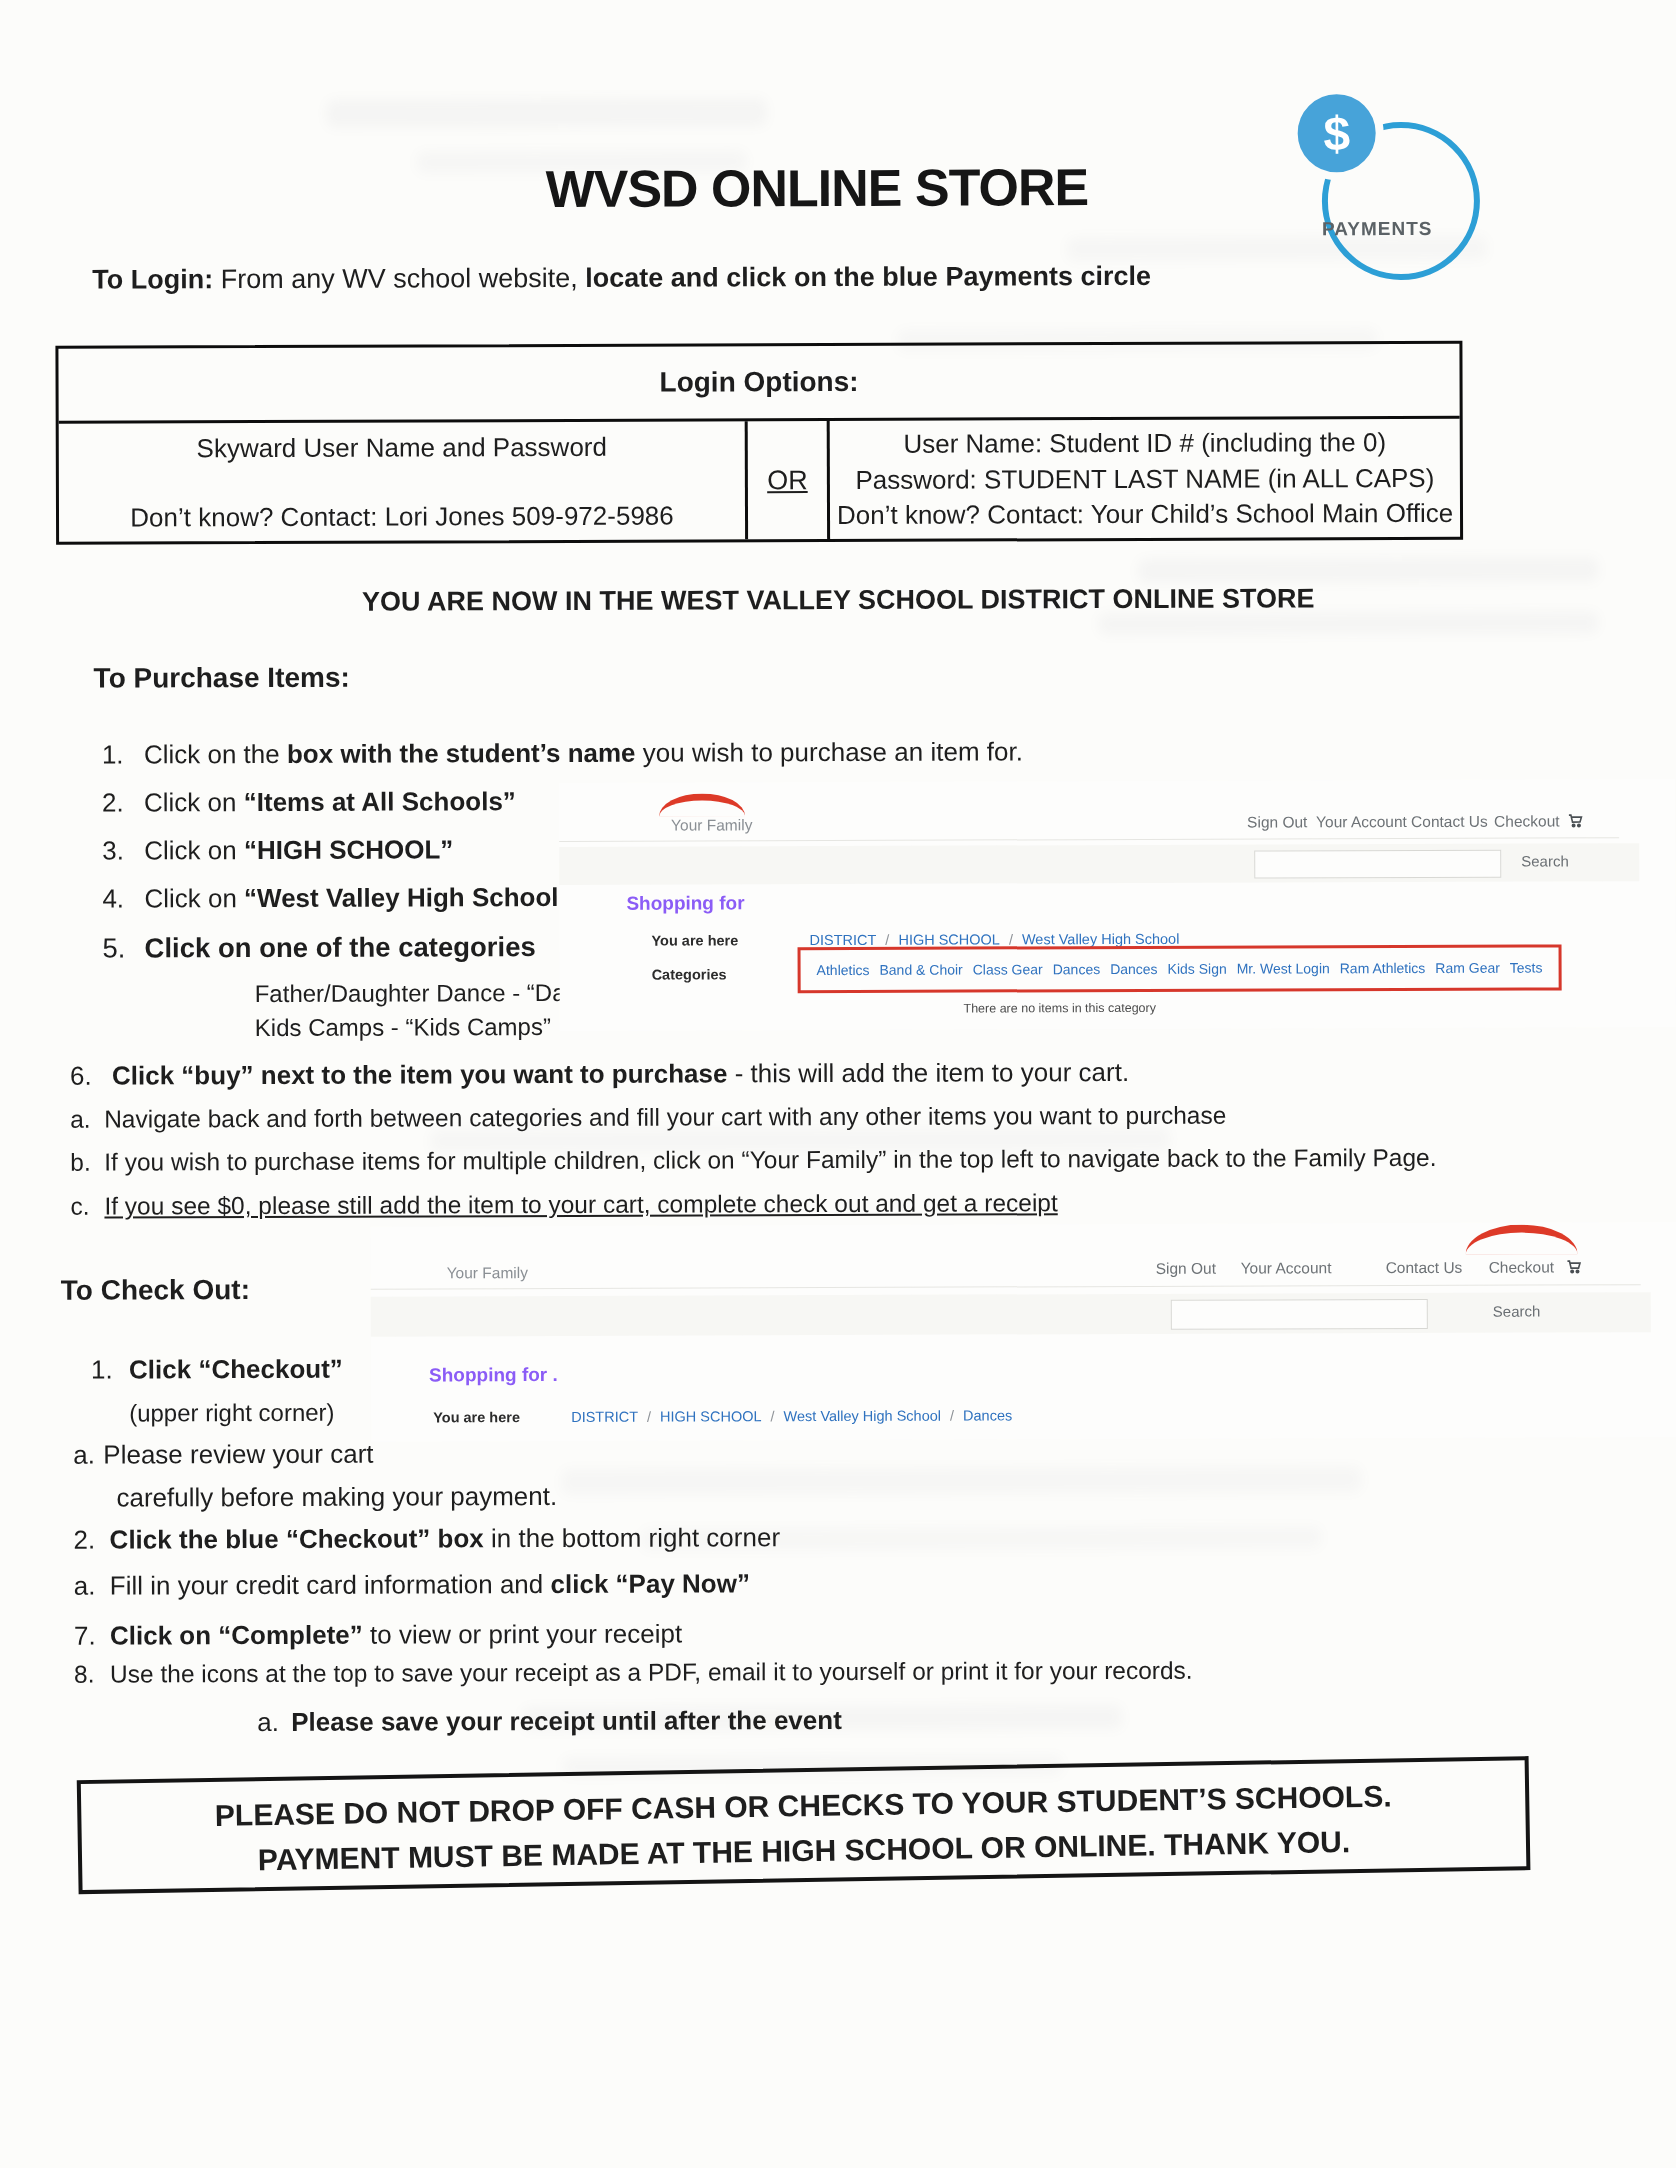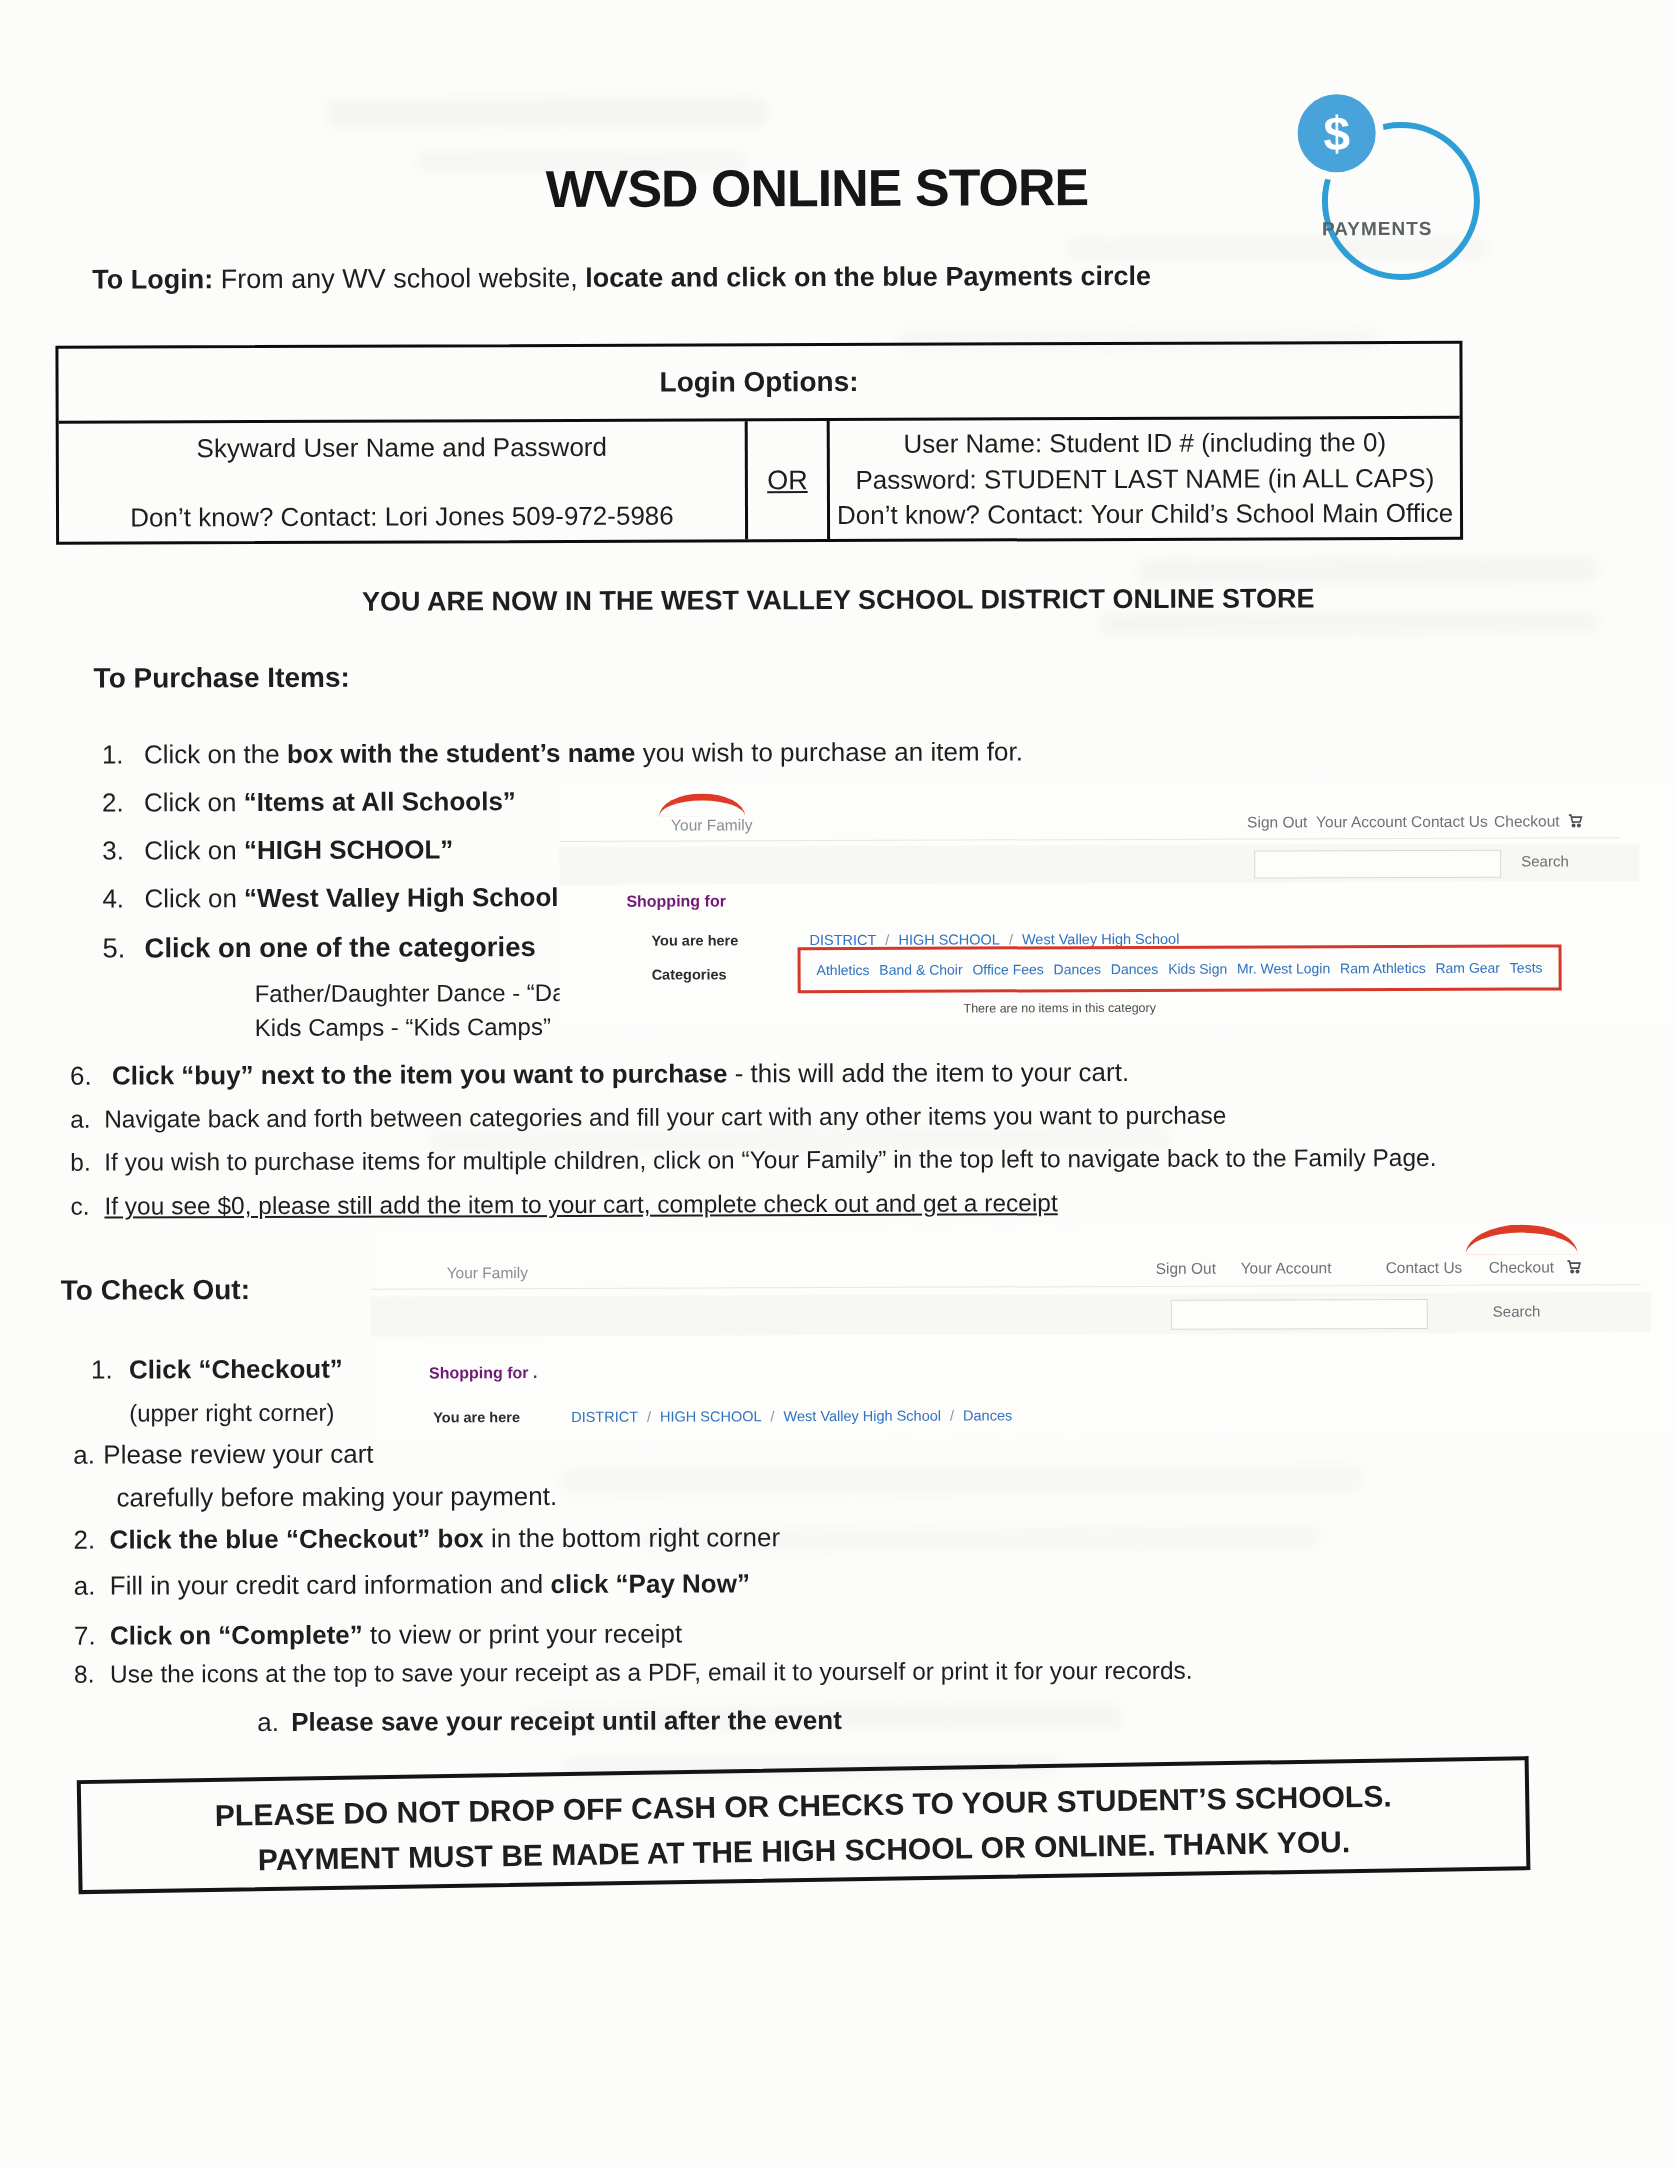--- a/index.html
+++ b/index.html
@@ -52,21 +52,21 @@
           padding-top:11px;box-sizing:border-box;}
 
   
   .ss{position:absolute;background:#fdfdfc;}
   .ss .fam{position:absolute;color:#8a8f94;font-size:15.5px;}
   .ss .nav{position:absolute;color:#6d7276;font-size:15.5px;}
   .ss .divider{position:absolute;height:1px;background:#e6e6e2;}
   .ss .srow{position:absolute;background:#f7f7f4;}
   .ss .sinput{position:absolute;background:#fdfdfc;border:1px solid #d8d8d4;}
   .ss .slabel{position:absolute;color:#6a6f73;font-size:15px;}
-  .ss .shopfor{position:absolute;font-size:16px;font-weight:bold;color:#701a75;}
+  .ss .shopfor{position:absolute;font-size:19px;font-weight:bold;color:#8b5cf6;}
   .ss .lab{position:absolute;font-size:14.5px;font-weight:600;color:#2c2c2c;}
   .ss .crumb{position:absolute;font-size:14.5px;color:#2f72bf;white-space:nowrap;}
   .ss .crumb .sep{color:#8f9398;padding:0 9px;}
   .ss .redbox{position:absolute;border:3px solid #d6372b;display:flex;align-items:center;
               justify-content:space-between;padding:0 16px;box-sizing:border-box;}
   .ss .cat{font-size:14px;color:#2f72bf;white-space:nowrap;}
   .ss .empty{position:absolute;font-size:12.5px;color:#4c4c4c;text-align:center;}
   .arc{position:absolute;border-top:7px solid #dd3a28;border-radius:50% 50% 0 0/100% 100% 0 0;}
   .cart{position:relative;top:2px;}
 </style>
@@ -217,21 +217,21 @@
     </div>
     <div class="shopfor" style="left:67px;top:110px;">Shopping for</div>
     <div class="lab" style="left:92px;top:150px;">You are here</div>
     <div class="crumb" style="left:250px;top:150px;">
       <span>DISTRICT</span><span class="sep">/</span><span>HIGH SCHOOL</span><span class="sep">/</span><span>West Valley High School</span>
     </div>
     <div class="lab" style="left:92px;top:184px;">Categories</div>
     <div class="redbox" style="left:238px;top:165px;width:764px;height:46px;">
       <span class="cat">Athletics</span>
       <span class="cat">Band &amp; Choir</span>
-      <span class="cat">Office Fees</span>
+      <span class="cat">Class Gear</span>
       <span class="cat">Dances</span>
       <span class="cat">Dances</span>
       <span class="cat">Kids Sign</span>
       <span class="cat">Mr. West Login</span>
       <span class="cat">Ram Athletics</span>
       <span class="cat">Ram Gear</span>
       <span class="cat">Tests</span>
     </div>
     <div class="empty" style="left:0;top:220px;width:1000px;">There are no items in this category</div>
   </div>

